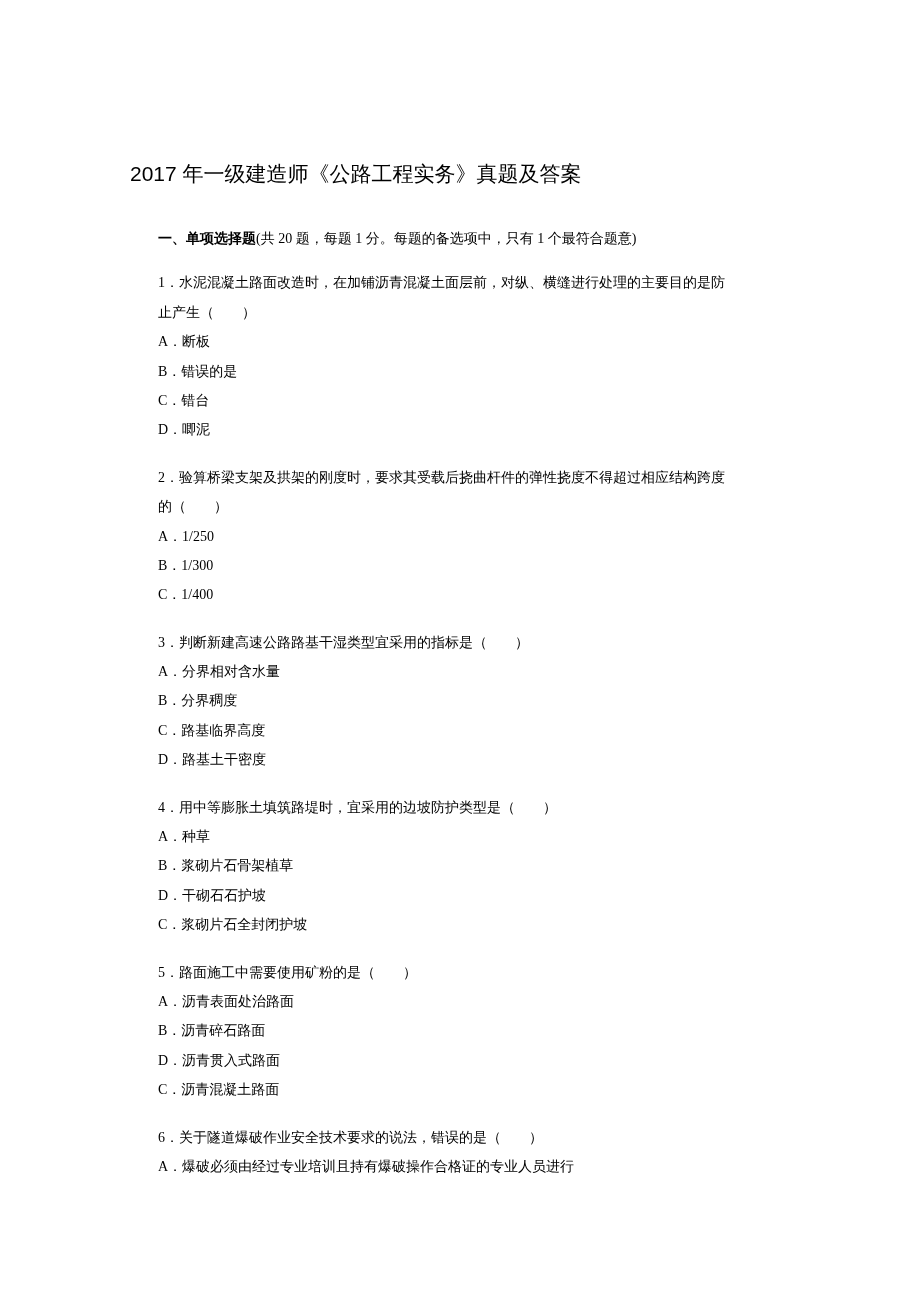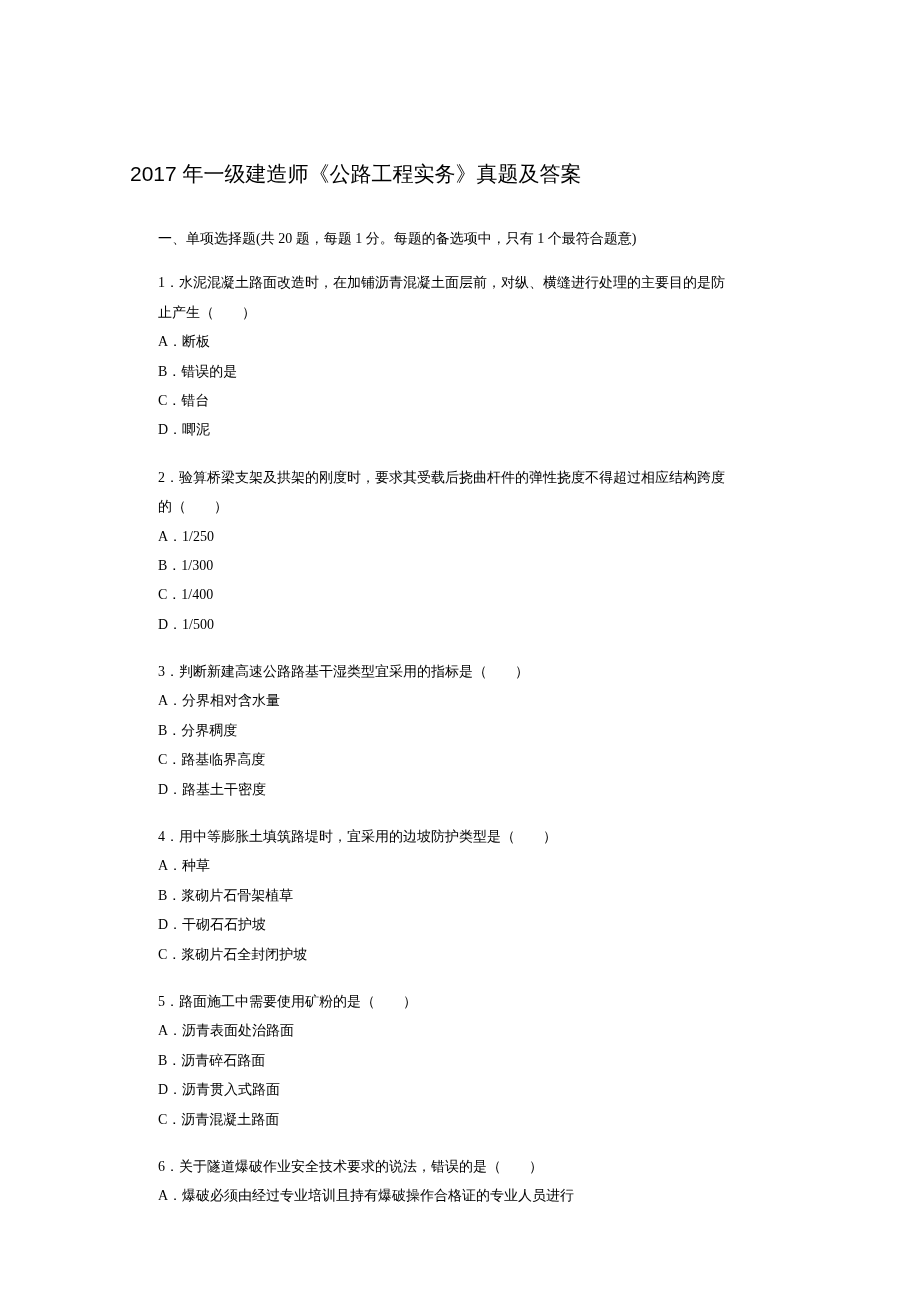--- a/index.html
+++ b/index.html
@@ -21,21 +21,21 @@
       font-weight: normal;
       margin-bottom: 40px;
     }
     .section-header {
       font-size: 14px;
       margin-bottom: 18px;
       line-height: 1.6;
       padding-left: 28px;
     }
     .section-header .bold {
-      font-weight: normal;
+      font-weight: bold;
     }
     .question-block {
       margin-bottom: 18px;
       padding-left: 28px;
     }
     .question-text {
       font-size: 14px;
       line-height: 2.1;
     }
     .option {
@@ -60,21 +60,20 @@
   <div class="option">C．错台</div>
   <div class="option">D．唧泥</div>
 </div>
 
 <div class="question-block">
   <div class="question-text">2．验算桥梁支架及拱架的刚度时，要求其受载后挠曲杆件的弹性挠度不得超过相应结构跨度</div>
   <div class="question-text">的（　　）</div>
   <div class="option">A．1/250</div>
   <div class="option">B．1/300</div>
   <div class="option">C．1/400</div>
-  <div class="option">D．1/500</div>
 </div>
 
 <div class="question-block">
   <div class="question-text">3．判断新建高速公路路基干湿类型宜采用的指标是（　　）</div>
   <div class="option">A．分界相对含水量</div>
   <div class="option">B．分界稠度</div>
   <div class="option">C．路基临界高度</div>
   <div class="option">D．路基土干密度</div>
 </div>
 

